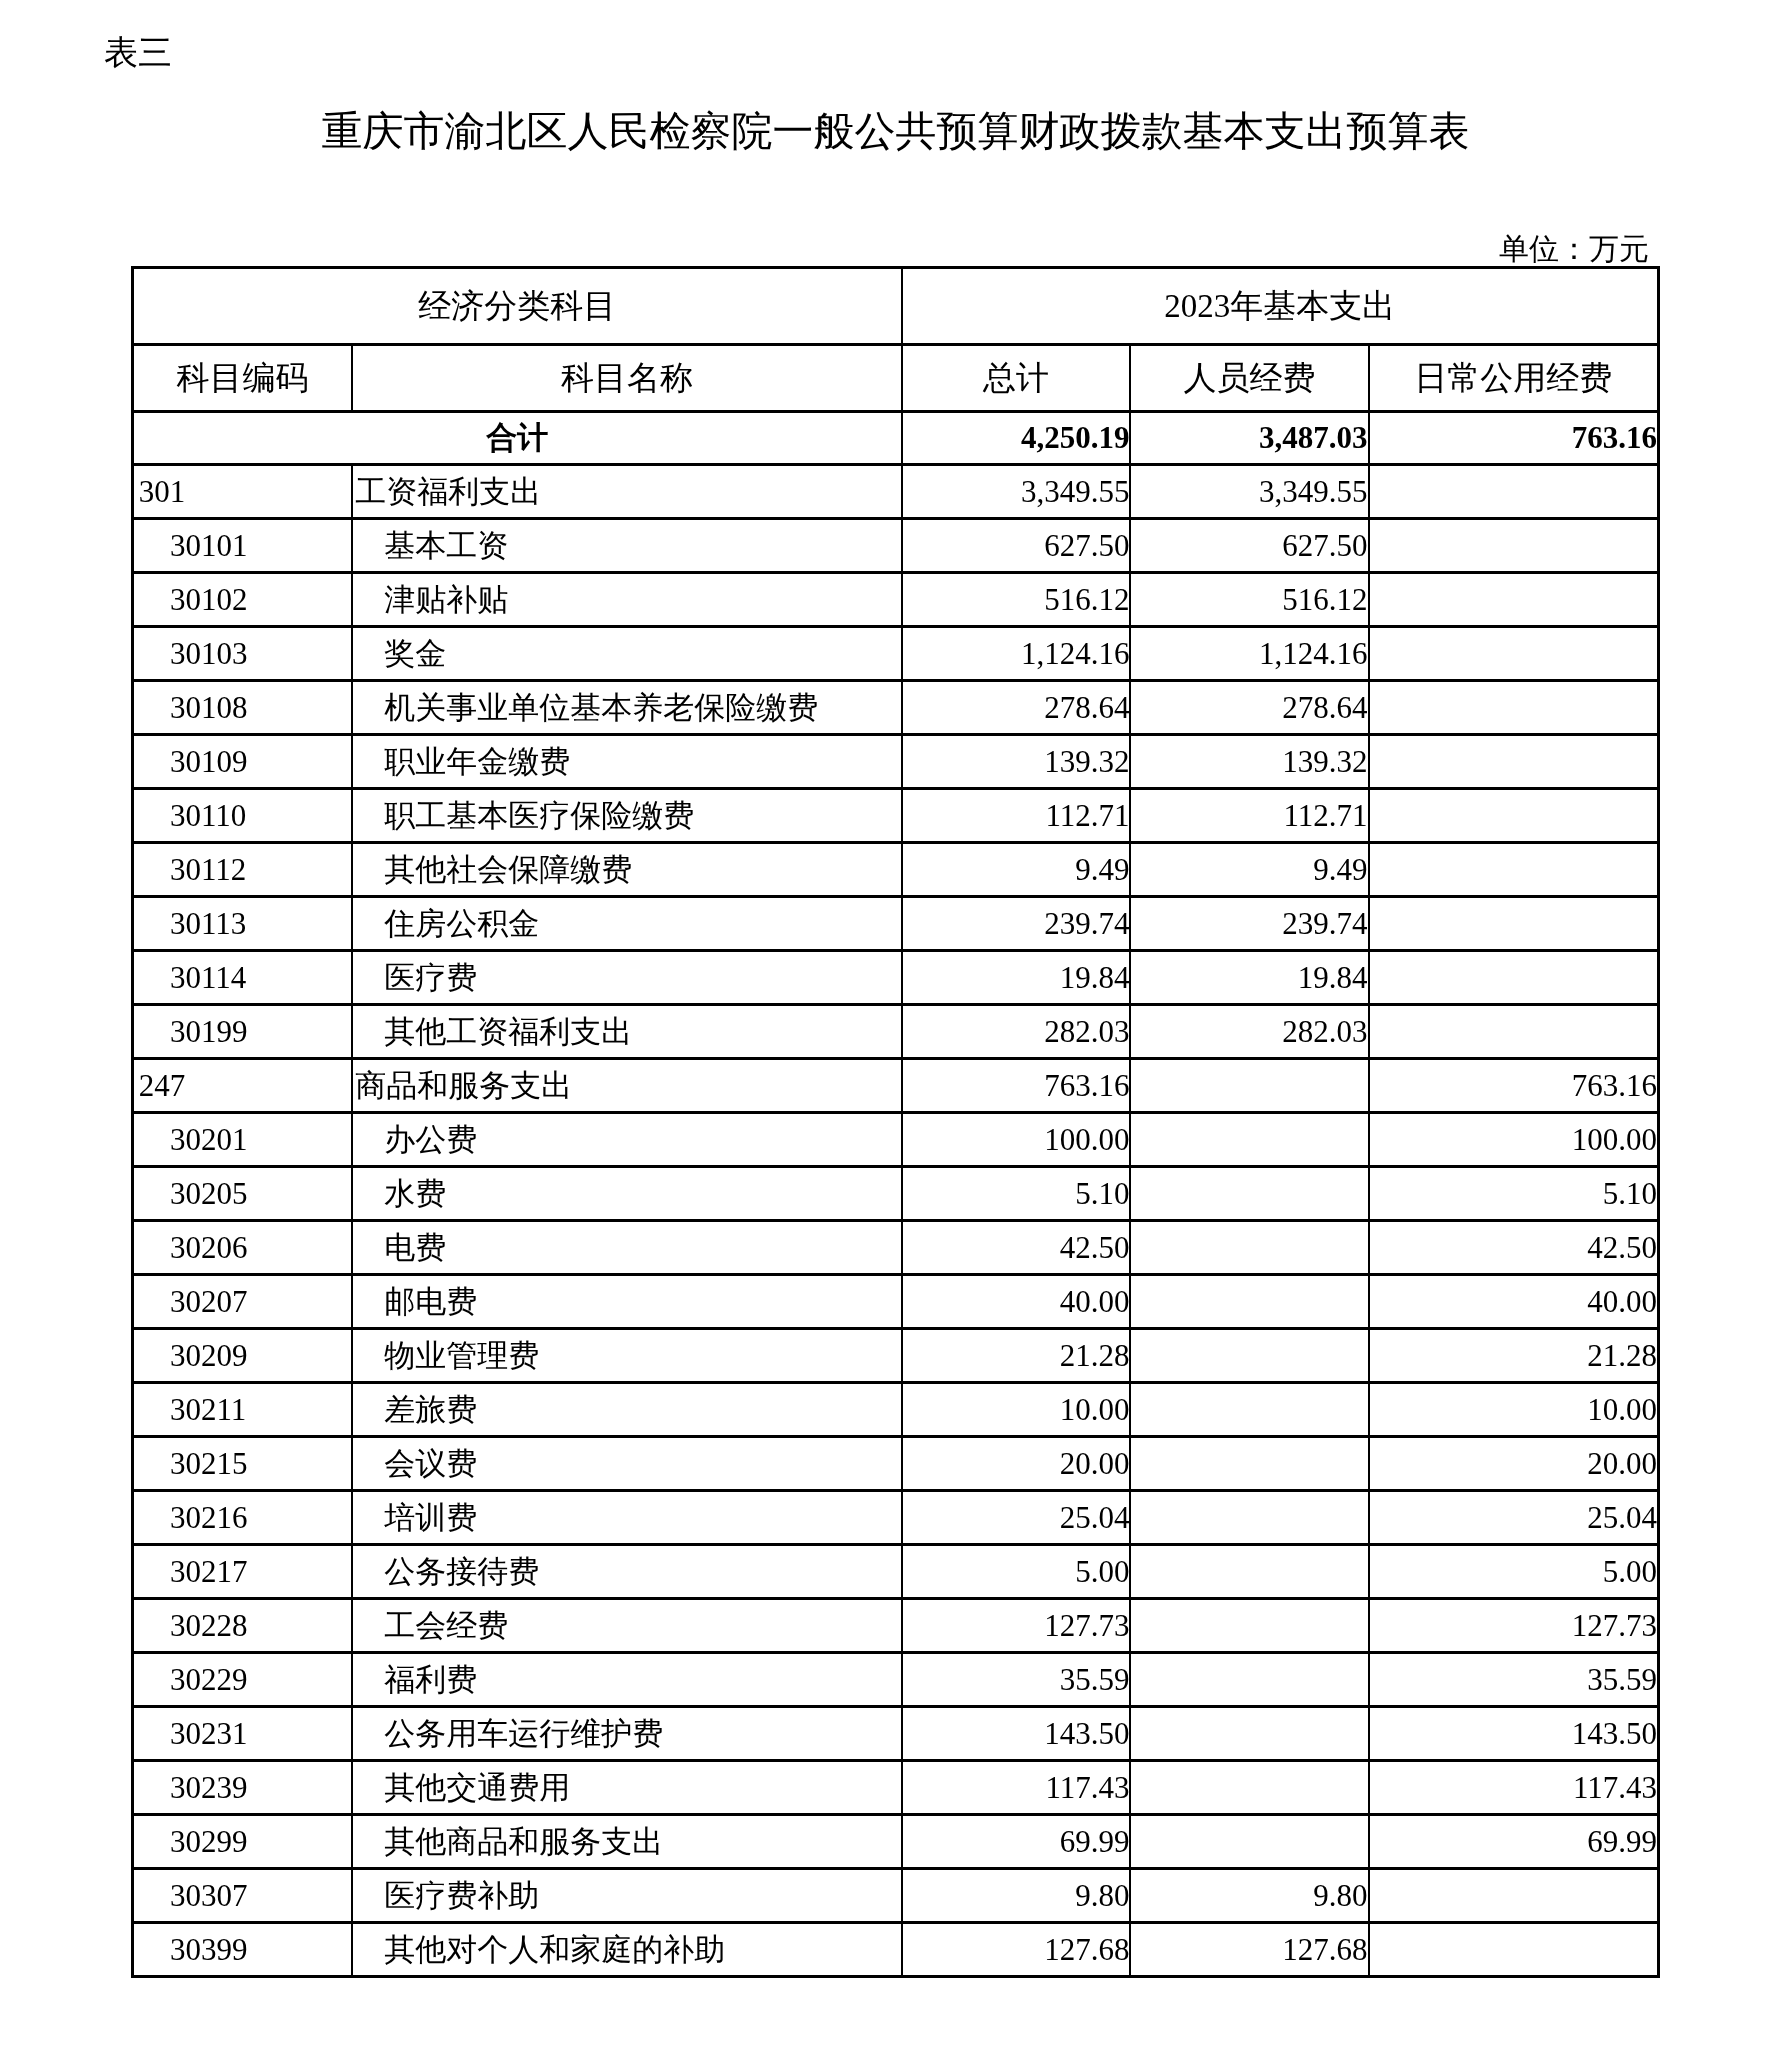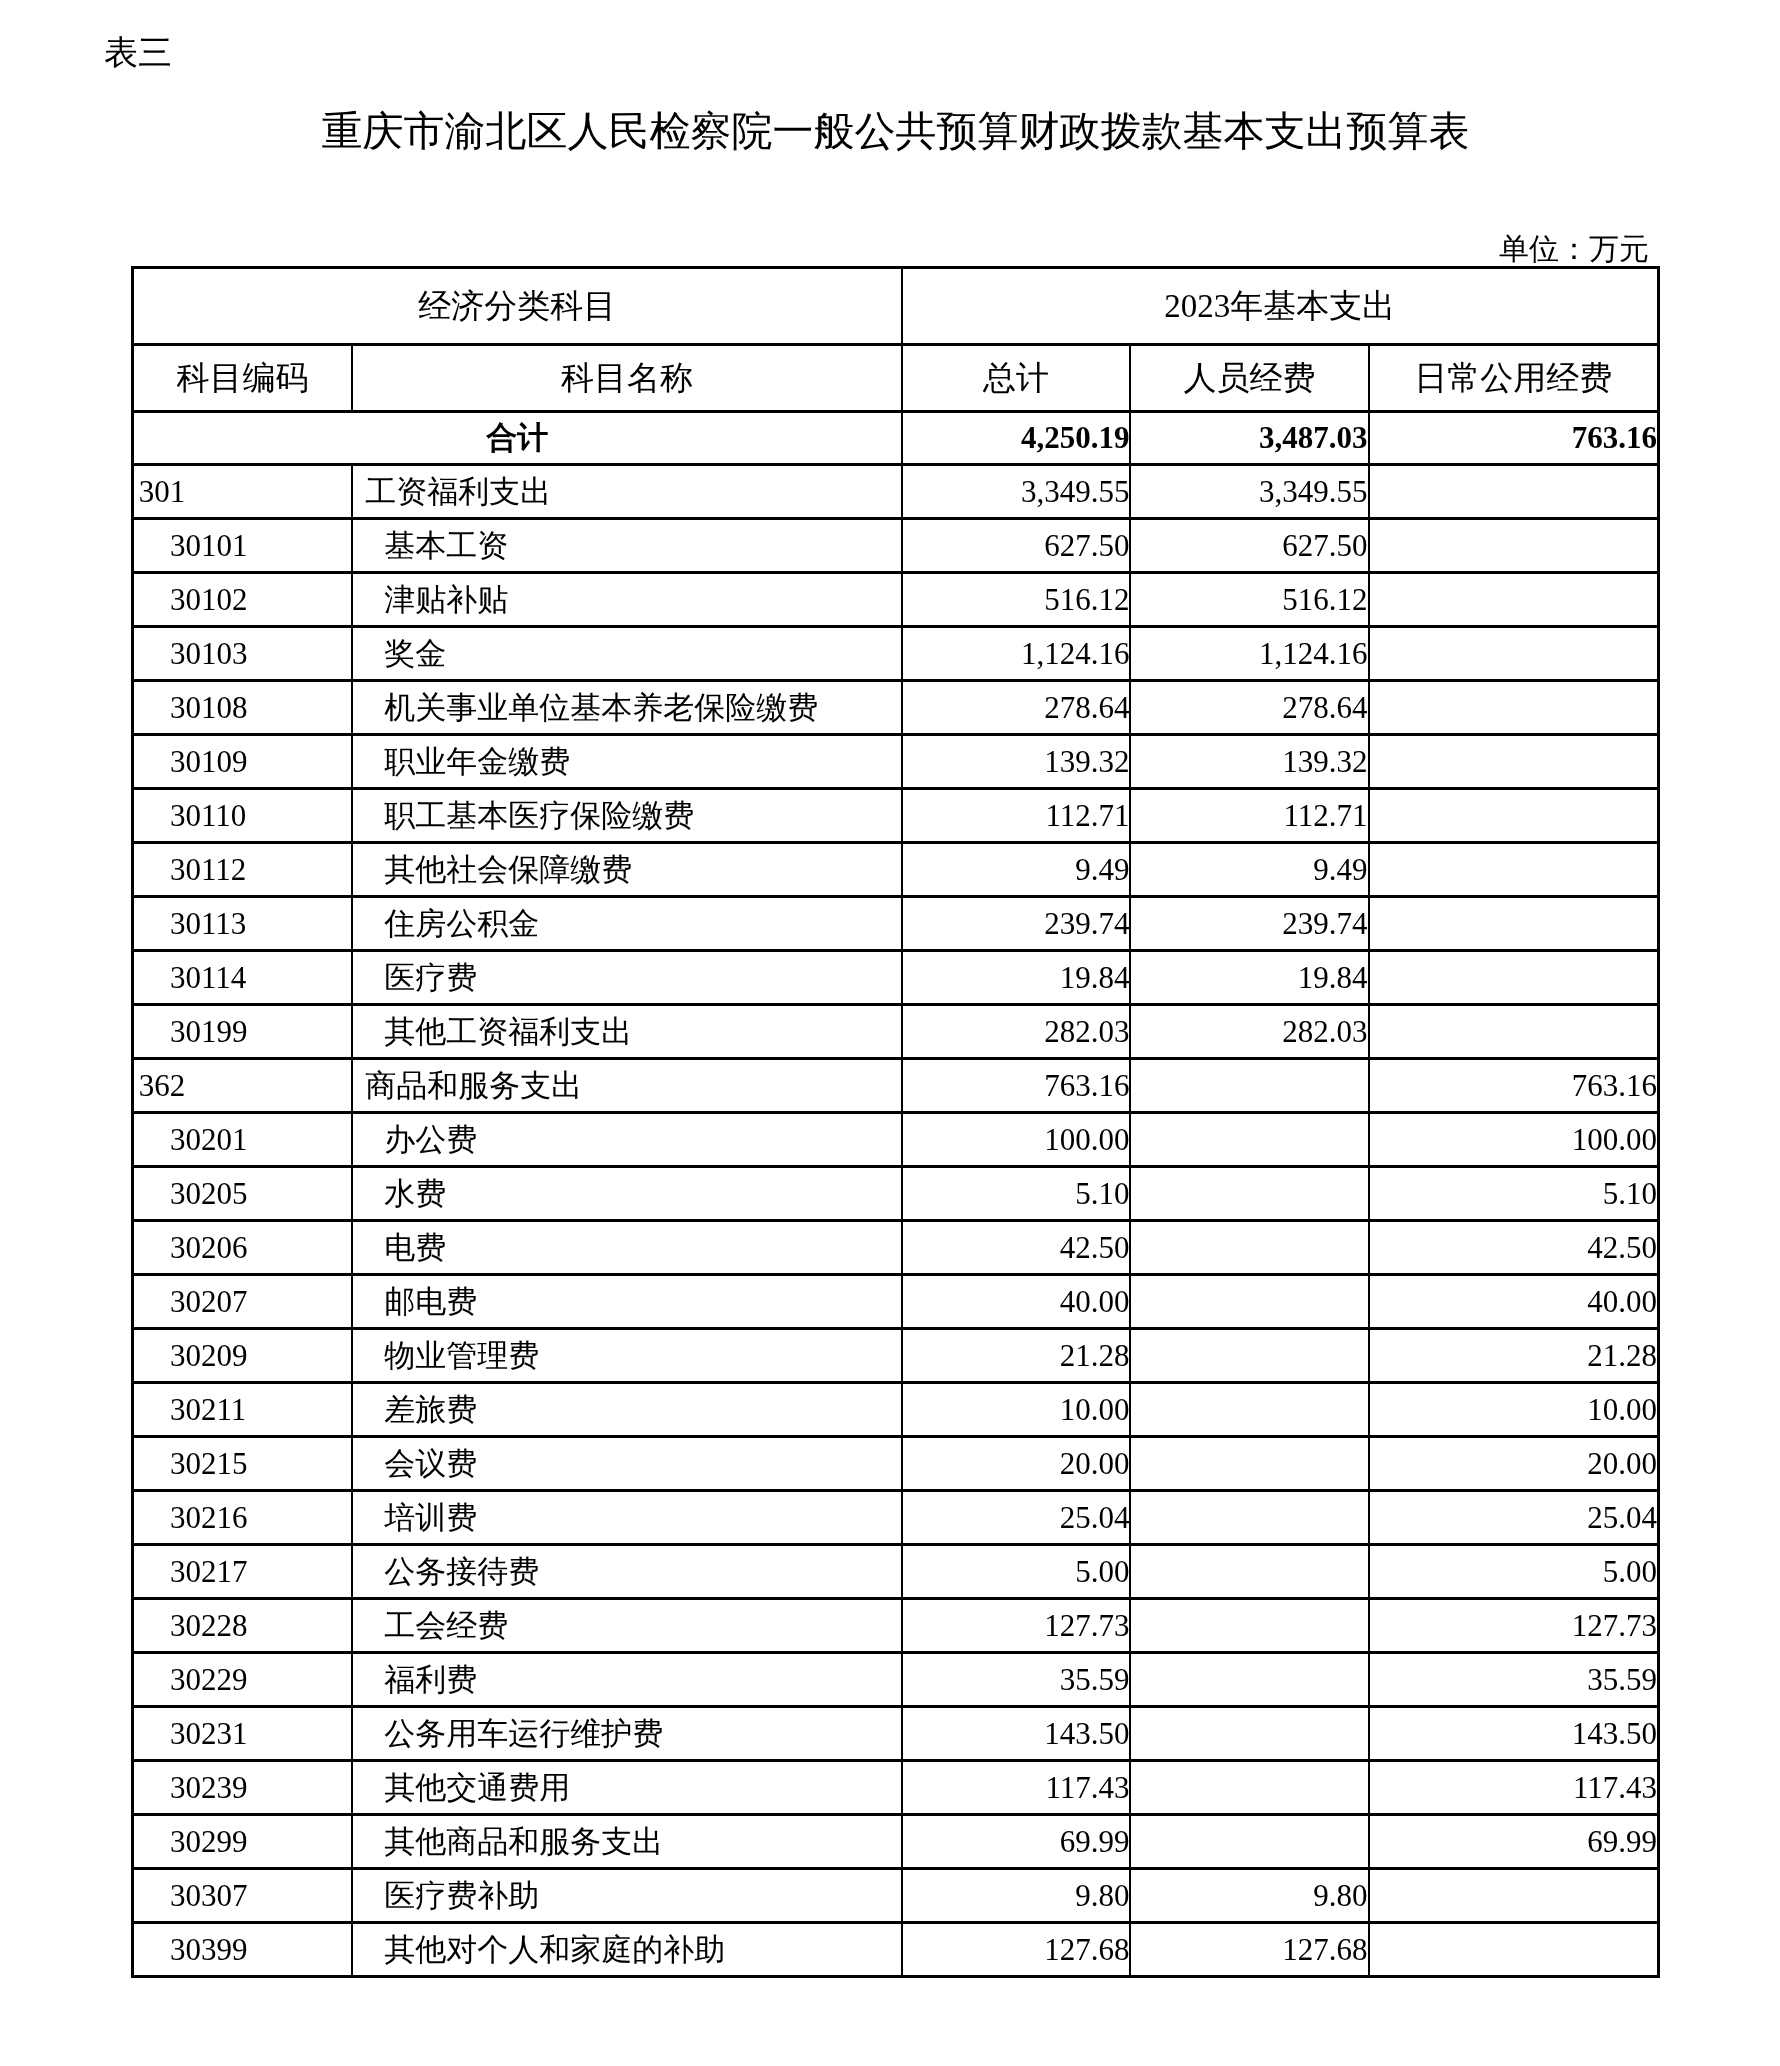--- a/index.html
+++ b/index.html
@@ -64,21 +64,21 @@
     white-space: nowrap;
   }
   tr.hrow1 { height: 77px; }
   tr.hrow2 { height: 67px; margin-left: 40px; }
   tr.total-row { height: 53px; }
   tr.data-row { height: 54px; }
   table.budget th { text-align: center; font-size: 33px; }
   td.code, td.name { text-align: left; }
   td.num { text-align: right; padding-right: 9.4px; }
   tr.level-group td.code { padding-left: 4.7px; }
-  tr.level-group td.name { padding-left: 12px; margin-left: 44px; }
+  tr.level-group td.name { padding-left: 2px; margin-left: 44px; }
   tr.level-detail td.code { padding-left: 36px; }
   tr.level-detail td.name { padding-left: 31px; }
   tr.total-row td { font-weight: bold; }
   tr.total-row td.label { text-align: center; }
 </style>
 </head>
 <body>
 
 <div id="page">
 
@@ -187,21 +187,21 @@
       <td class="num"></td>
     </tr>
         <tr class="data-row level-detail">
       <td class="code">30199</td>
       <td class="name">其他工资福利支出</td>
       <td class="num">282.03</td>
       <td class="num">282.03</td>
       <td class="num"></td>
     </tr>
         <tr class="data-row level-group">
-      <td class="code">362</td>
+      <td class="code">247</td>
       <td class="name">商品和服务支出</td>
       <td class="num">763.16</td>
       <td class="num"></td>
       <td class="num">763.16</td>
     </tr>
         <tr class="data-row level-detail">
       <td class="code">30201</td>
       <td class="name">办公费</td>
       <td class="num">100.00</td>
       <td class="num"></td>

